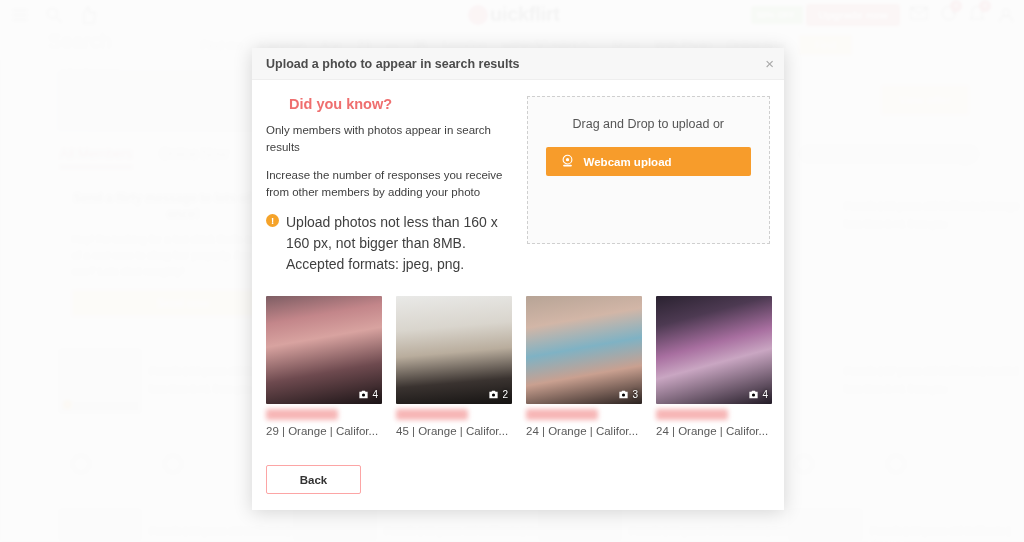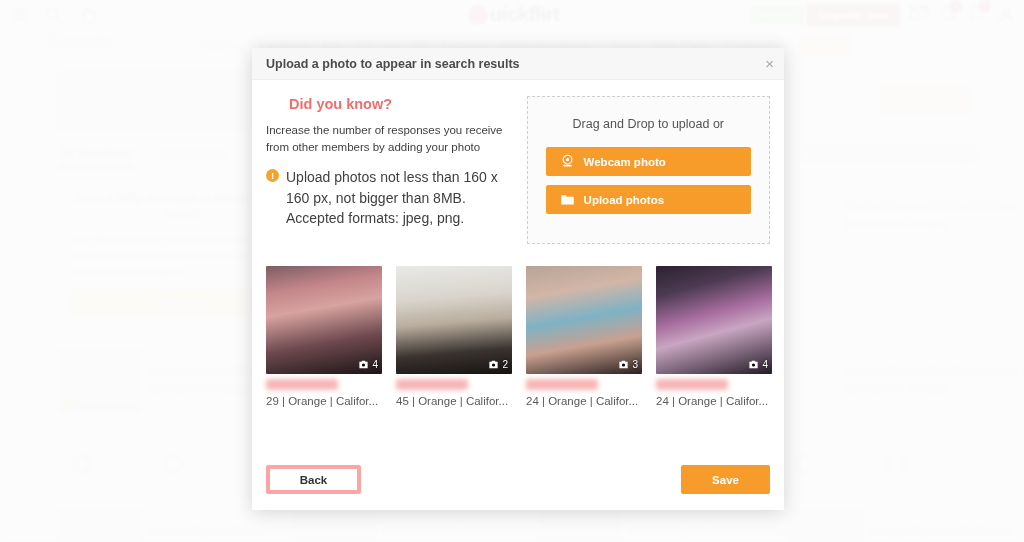--- a/index.html
+++ b/index.html
@@ -171,21 +171,21 @@
     margin-top: 5px; height: 11px; border-radius: 2px;
     background: #f7b6b6; filter: blur(2.4px); width: 72px;
   }
   .thumb-meta { margin-top: 5px; font-size: 11.5px; color: #5a5a5a; white-space: nowrap; overflow: hidden; }
 
   .modal-footer {
     display: flex; align-items: center; justify-content: space-between;
     padding: 14px 14px 16px 14px;
   }
   .back-btn {
-    width: 95px; height: 29px; background: #fff; border: 4px solid #fca5a5;
+    width: 95px; height: 29px; background: #fff; border: 1px solid #fca5a5;
     font-size: 11.5px; font-weight: bold; color: #333; cursor: pointer; border-radius: 2px;
     font-family: "Liberation Sans", sans-serif;
   }
   .save-btn {
     width: 89px; height: 29px; background: #f79c2b; border: none;
     font-size: 11.5px; font-weight: bold; color: #fff; cursor: pointer; border-radius: 2px;
     font-family: "Liberation Sans", sans-serif;
   }
 </style>
 </head>
@@ -369,42 +369,37 @@
     <div class="modal-header">
       <span class="modal-title">Upload a photo to appear in search results</span>
       <span class="modal-close">×</span>
     </div>
 
     <div class="modal-body">
       <div class="top-cols">
 
         <div class="left-col">
           <div class="dyk-title">Did you know?</div>
+          <div class="dyk-p">Only members with photos appear in search results</div>
           <div class="dyk-p">Increase the number of responses you receive from other members by adding your photo</div>
           <div class="dyk-note">
             <span class="warn-ic">!</span>
             <span class="dyk-note-text">Upload photos not less than 160 x 160 px, not bigger than 8MB. Accepted formats: jpeg, png.</span>
           </div>
         </div>
 
         <div class="drop-zone">
           <div class="drop-label">Drag and Drop to upload or</div>
           <button class="orange-btn">
             <svg viewBox="0 0 24 24">
                 <circle cx="12" cy="9" r="7" fill="none" stroke="#fff" stroke-width="1.8"></circle>
                 <circle cx="12" cy="9" r="2.6"></circle>
                 <rect x="5" y="17" width="14" height="3" rx="1.5"></rect>
               </svg>
-            <span>Webcam photo</span>
-          </button>
-          <button class="orange-btn">
-            <svg viewBox="0 0 24 24">
-                <path d="M2 5h7l2 2.5h11V20H2z"></path>
-              </svg>
-            <span>Upload photos</span>
+            <span>Webcam upload</span>
           </button>
         </div>
       </div>
 
       <div class="thumbs">
         <div class="thumb-card">
           <div class="thumb-img t1">
             <span class="thumb-count">
               <svg viewBox="0 0 24 24">
                   <path d="M9 4h6l1.5 2H21v14H3V6h4.5z"></path>
@@ -456,17 +451,16 @@
             </span>
           </div>
           <div class="thumb-name"></div>
           <div class="thumb-meta">24 | Orange | Califor...</div>
         </div>
       </div>
     </div>
 
     <div class="modal-footer">
       <button class="back-btn">Back</button>
-      <button class="save-btn">Save</button>
     </div>
   </div>
 
 </div>
 
 </body></html>

